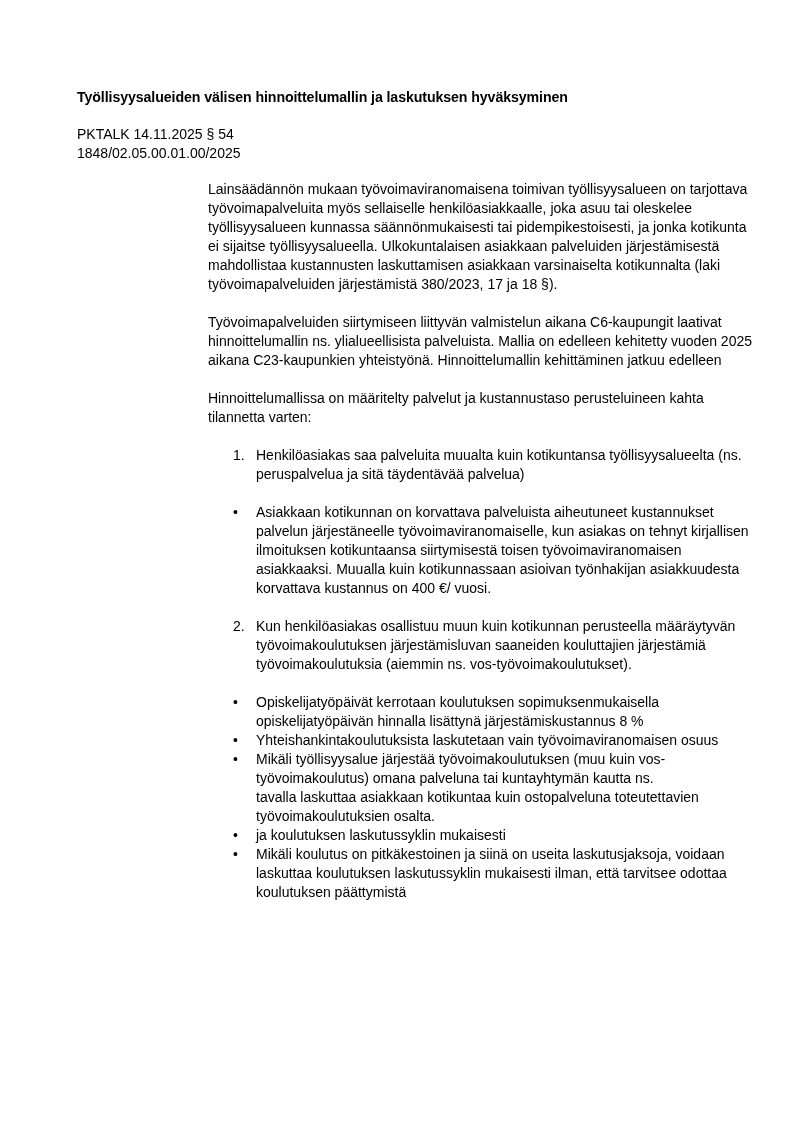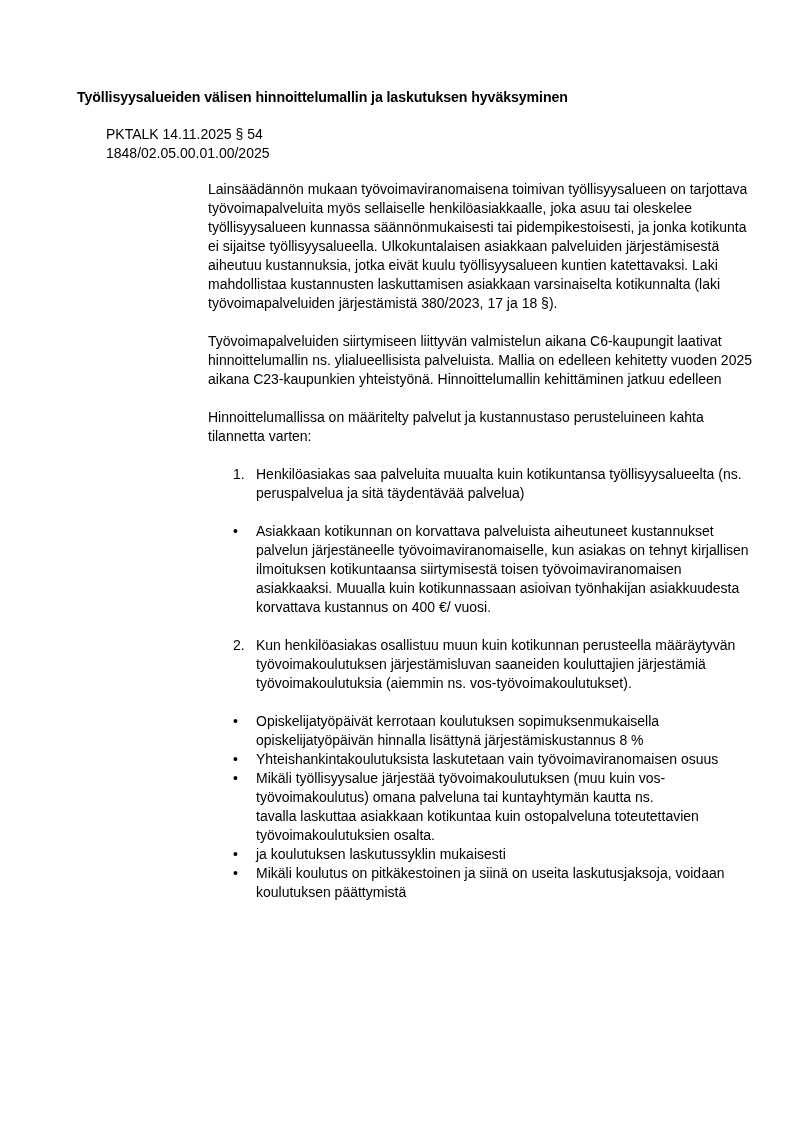--- a/index.html
+++ b/index.html
@@ -1,21 +1,21 @@
 <!DOCTYPE html>
 <html><head>
 <meta charset="utf-8">
 <style>
   html, body { margin: 0; padding: 0; background: #ffffff; }
   body { width: 794px; height: 1122px; position: relative; overflow: hidden;
          font-family: "Liberation Sans", sans-serif; color: #000; }
   .page { position: absolute; left: 0; top: 0; width: 691px; height: 1122px; }
   .title { position: absolute; left: 77px; top: 89px; font-size: 14.2px; font-weight: bold;
            letter-spacing: -0.1px; white-space: nowrap; }
-  .meta { position: absolute; left: 77px; top: 125px; font-size: 14px; line-height: 19px; margin-left: 29px; }
+  .meta { position: absolute; left: 77px; top: 125px; font-size: 14px; line-height: 19px; }
   .meta div { white-space: nowrap; }
   .body { position: absolute; left: 163px; top: 180px; width: 580px; font-size: 14px; line-height: 19px; margin-left: 45px; }
   .para { margin: 0 0 19px 0; }
   .para .ln { display: block; white-space: nowrap; }
   .item { position: relative; padding-left: 48px; }
   .item .marker { position: absolute; left: 25px; top: 0; }
   .item .ln { display: block; white-space: nowrap; }
   .gap { height: 19px; }
 </style>
 </head>
@@ -29,21 +29,20 @@
     <div>1848/02.05.00.01.00/2025</div>
   </div>
 
   <div class="body">
 
     <div class="para">
       <span class="ln">Lainsäädännön mukaan työvoimaviranomaisena toimivan työllisyysalueen on tarjottava</span>
       <span class="ln">työvoimapalveluita myös sellaiselle henkilöasiakkaalle, joka asuu tai oleskelee</span>
       <span class="ln">työllisyysalueen kunnassa säännönmukaisesti tai pidempikestoisesti, ja jonka kotikunta</span>
       <span class="ln">ei sijaitse työllisyysalueella. Ulkokuntalaisen asiakkaan palveluiden järjestämisestä</span>
-      <span class="ln">aiheutuu kustannuksia, jotka eivät kuulu työllisyysalueen kuntien katettavaksi. Laki</span>
       <span class="ln">mahdollistaa kustannusten laskuttamisen asiakkaan varsinaiselta kotikunnalta (laki</span>
       <span class="ln">työvoimapalveluiden järjestämistä 380/2023, 17 ja 18 §).</span>
     </div>
 
     <div class="para">
       <span class="ln">Työvoimapalveluiden siirtymiseen liittyvän valmistelun aikana C6-kaupungit laativat</span>
       <span class="ln">hinnoittelumallin ns. ylialueellisista palveluista. Mallia on edelleen kehitetty vuoden 2025</span>
       <span class="ln">aikana C23-kaupunkien yhteistyönä. Hinnoittelumallin kehittäminen jatkuu edelleen</span>
     </div>
 
@@ -93,16 +92,17 @@
       <span class="ln">tavalla laskuttaa asiakkaan kotikuntaa kuin ostopalveluna toteutettavien</span>
       <span class="ln">työvoimakoulutuksien osalta.</span>
     </div>
     <div class="item">
       <span class="marker">•</span>
       <span class="ln">ja koulutuksen laskutussyklin mukaisesti</span>
     </div>
     <div class="item">
       <span class="marker">•</span>
       <span class="ln">Mikäli koulutus on pitkäkestoinen ja siinä on useita laskutusjaksoja, voidaan</span>
+      <span class="ln">laskuttaa koulutuksen laskutussyklin mukaisesti ilman, että tarvitsee odottaa</span>
       <span class="ln">koulutuksen päättymistä</span>
     </div>
   </div>
 </div>
 
 </body></html>

